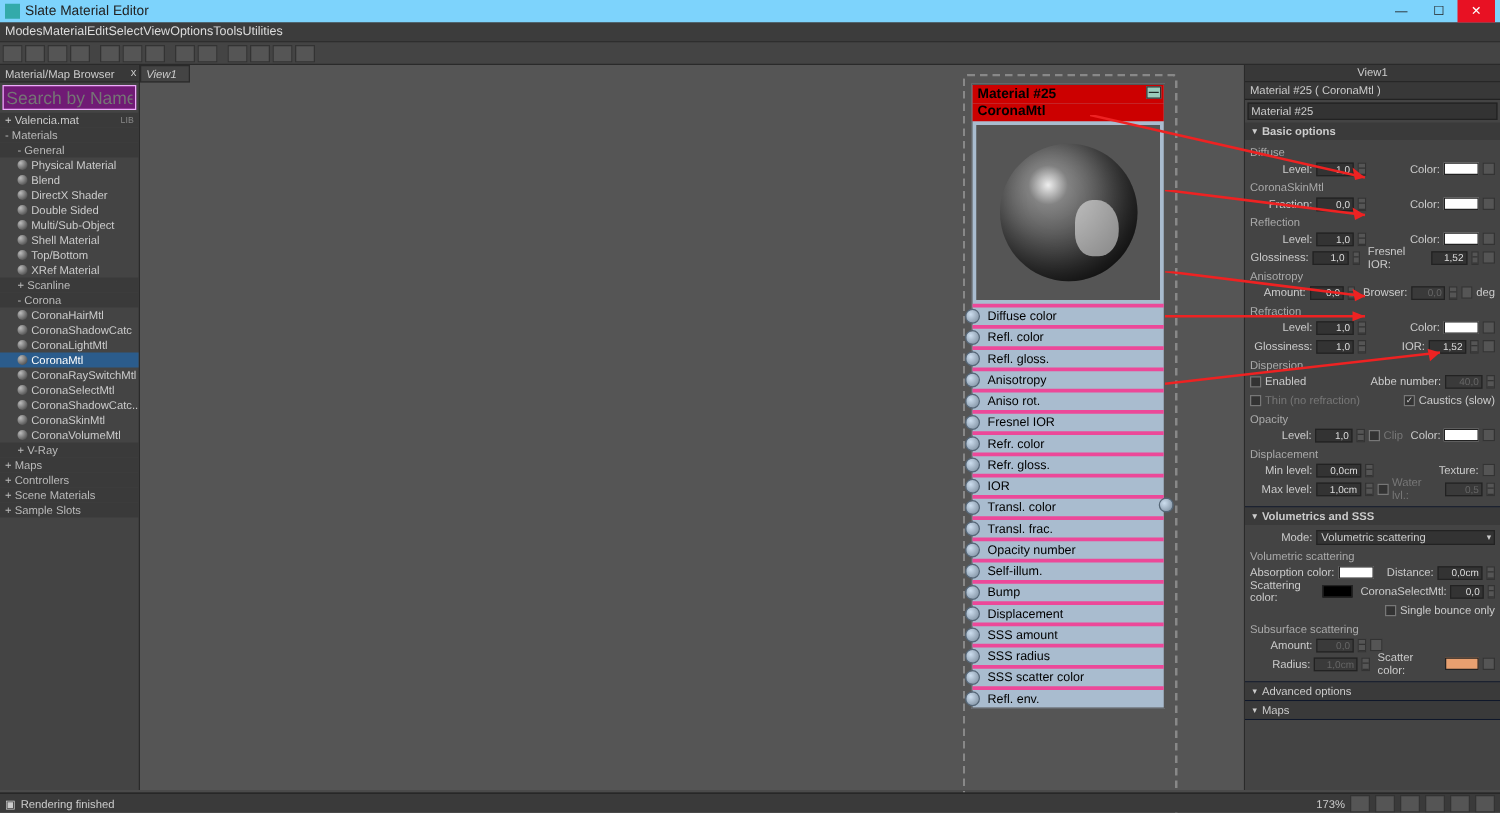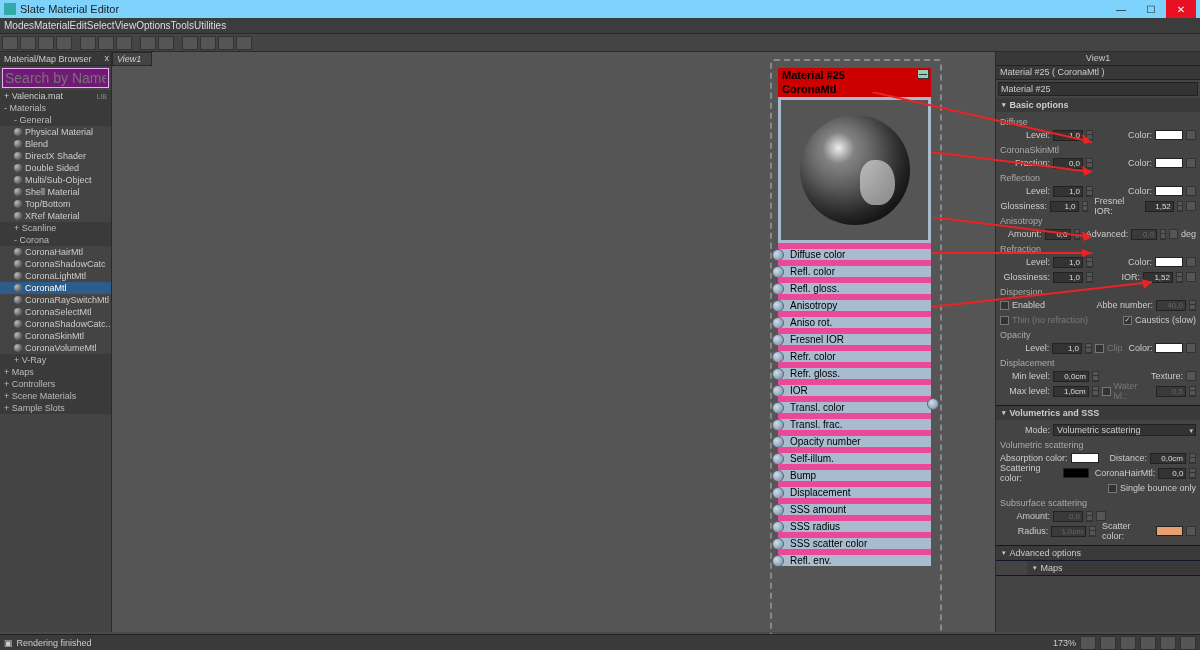--- a/index.html
+++ b/index.html
@@ -29,21 +29,21 @@
   .ball { width:8px;height:8px;border-radius:50%; background:radial-gradient(circle at 30% 30%, #bbb,#333); flex-shrink:0;}
   .viewport { flex:1; background:#555; position:relative; }
   .vp-tab { position:absolute; top:0; left:0; background:#444; border:1px solid #2a2a2a; font-size:9px; padding:1px 10px 1px 4px; font-style:italic;}
   .node { position:absolute; left:665px; top:15px; width:155px; background:#a9bccf; border:1px solid #555; font-size:10px; }
   .node-title { background:#c00; color:#000; font-weight:bold; padding:2px 4px; font-size:11px; line-height:11px; position:relative;}
   .node-title .min { position:absolute; right:2px; top:1px; width:12px;height:10px;background:#9cb;border:1px solid #333;font-size:8px;text-align:center;line-height:8px;}
   .node-sub { background:#c00; color:#000; font-weight:bold; padding:0 4px 2px; font-size:11px;}
   .node-preview { background:#555; height:140px; margin:3px; position:relative; overflow:hidden;}
   .sphere { position:absolute; left:50%; top:50%; width:110px;height:110px; margin:-55px 0 0 -55px; border-radius:50%; background:radial-gradient(circle at 35% 30%, rgba(255,255,255,0.9) 0%, rgba(200,200,200,0.4) 15%, rgba(80,80,80,0.6) 45%, rgba(20,20,20,0.8) 80%); box-shadow: inset -10px -10px 30px rgba(0,0,0,0.5);}
   .sphere::after{content:"";position:absolute;right:15px;bottom:20px;width:35px;height:45px;background:rgba(255,255,255,0.5);border-radius:40% 50% 45% 40%;}
-  .slot { display:flex; align-items:center; height:17px; border-top:6px solid #ec4899; padding-left:2px; position:relative;}
+  .slot { display:flex; align-items:center; height:17px; border-top:3px solid #ec4899; padding-left:2px; position:relative;}
   .slot .sock { width:12px;height:12px;border-radius:50%;background:radial-gradient(circle at 35% 35%,#cde,#789);border:1px solid #567; margin-right:4px; position:relative; left:-8px;}
   .slot span { position:relative; left:-6px; color:#000;}
   .node-out { position:absolute; right:-8px; top:330px; width:12px;height:12px;border-radius:50%;background:radial-gradient(circle at 35% 35%,#cde,#789);border:1px solid #567;}
   .node-frame{position:absolute;left:658px;top:7px;width:172px;height:610px;border:2px dashed #888;border-radius:4px;pointer-events:none;}
   .rightpanel { width:205px; background:#444; border-left:1px solid #2a2a2a; font-size:9px; display:flex; flex-direction:column;}
   .rp-tab { background:#383838; height:14px; padding:1px 4px; border-bottom:1px solid #222;}
   .rp-name { height:14px; background:#333; margin:2px; padding:1px 2px; color:#ccc; border:1px solid #222;}
   .rollout { border-bottom:1px solid #0f172a;}
   .roll-head { background:#3a3a3a; padding:2px 6px; display:flex; align-items:center; gap:4px; font-weight:bold;}
   .roll-head::before{content:"▾"; font-size:7px;}
@@ -381,21 +381,21 @@
           </div>
         <div class="sect">Anisotropy</div>
         <div class="prow">
             <span class="lbl" style="width:50px;text-align:right;">Amount:</span>
             <div class="num">0,0</div>
             <div class="spin">
               <div></div>
               <div></div>
             </div>
             <span style="flex:1"></span>
-            <span class="lbl">Advanced:</span>
+            <span class="lbl">Browser:</span>
             <div class="num dis">0,0</div>
             <div class="spin">
               <div></div>
               <div></div>
             </div>
             <div class="mbtn"></div>
             <span class="lbl">deg</span>
           </div>
 
         <div class="sect">Refraction</div>
@@ -509,21 +509,21 @@
             <div class="num" style="width:36px;">0,0cm</div>
             <div class="spin">
               <div></div>
               <div></div>
             </div>
           </div>
         <div class="prow">
             <span class="lbl">Scattering color:</span>
             <div class="sw blk"></div>
             <span style="flex:1"></span>
-            <span class="lbl">CoronaHairMtl:</span>
+            <span class="lbl">CoronaSelectMtl:</span>
             <div class="num">0,0</div>
             <div class="spin">
               <div></div>
               <div></div>
             </div>
           </div>
         <div class="prow" style="justify-content:flex-end;">
             <div class="chk"></div>
             <span class="lbl">Single bounce only</span>
           </div>
@@ -548,21 +548,21 @@
             <span class="lbl">Scatter color:</span>
             <div class="sw org"></div>
             <div class="mbtn"></div>
           </div>
       </div>
     </div>
     <div class="rollout">
         <div class="roll-head" style="font-weight:normal;">Advanced options</div>
       </div>
     <div class="rollout">
-        <div class="roll-head" style="font-weight:normal;margin-left:31px;">Maps</div>
+        <div class="roll-head" style="font-weight:normal;">Maps</div>
       </div>
   </div>
 </div>
 
 <div class="statusbar">
   <span>▣</span>
   <span>Rendering finished</span>
   <div class="spacer"></div>
   <span>173%</span>
   <div class="tbtn"></div>

